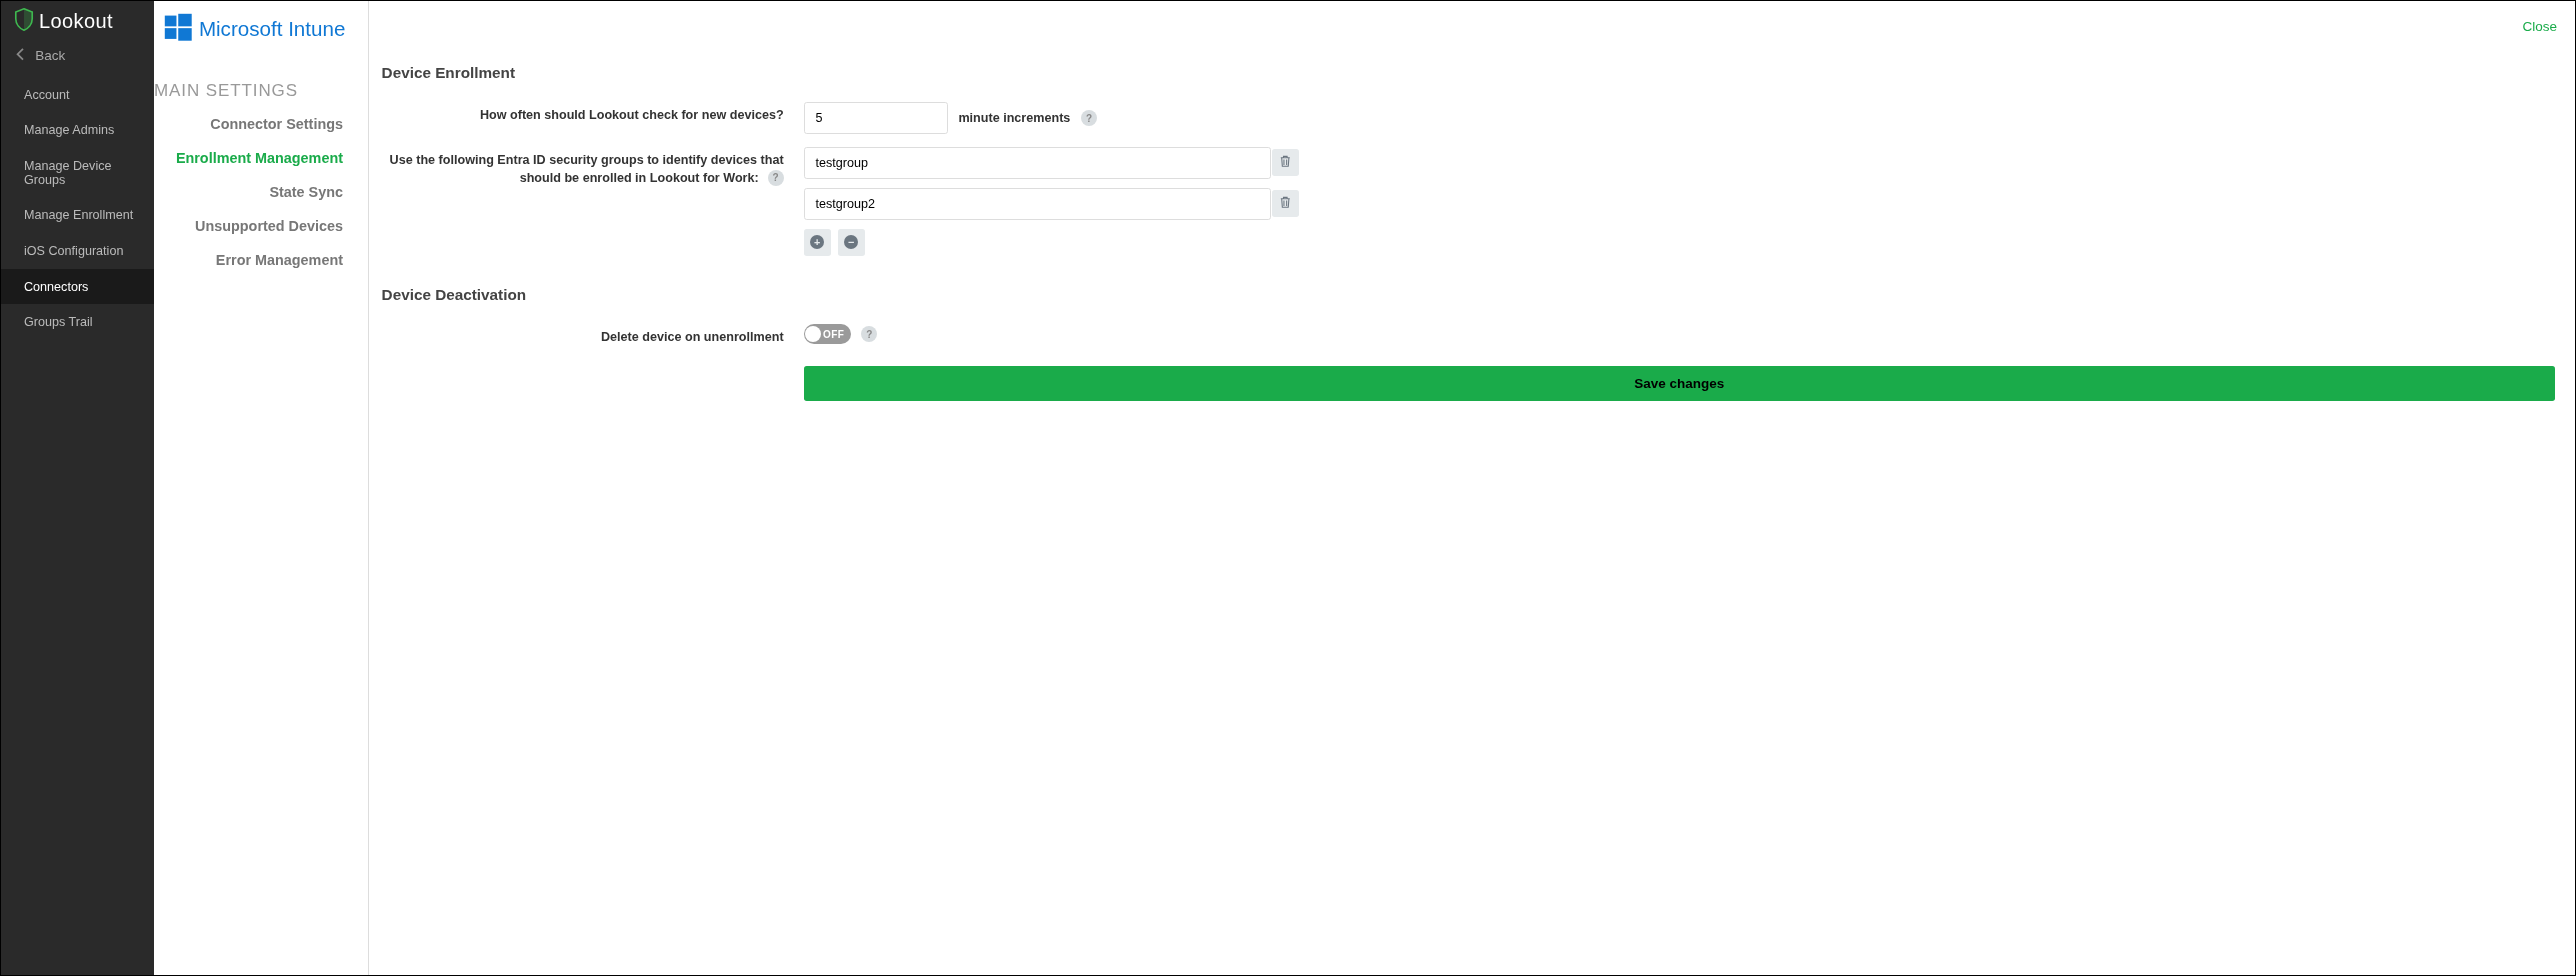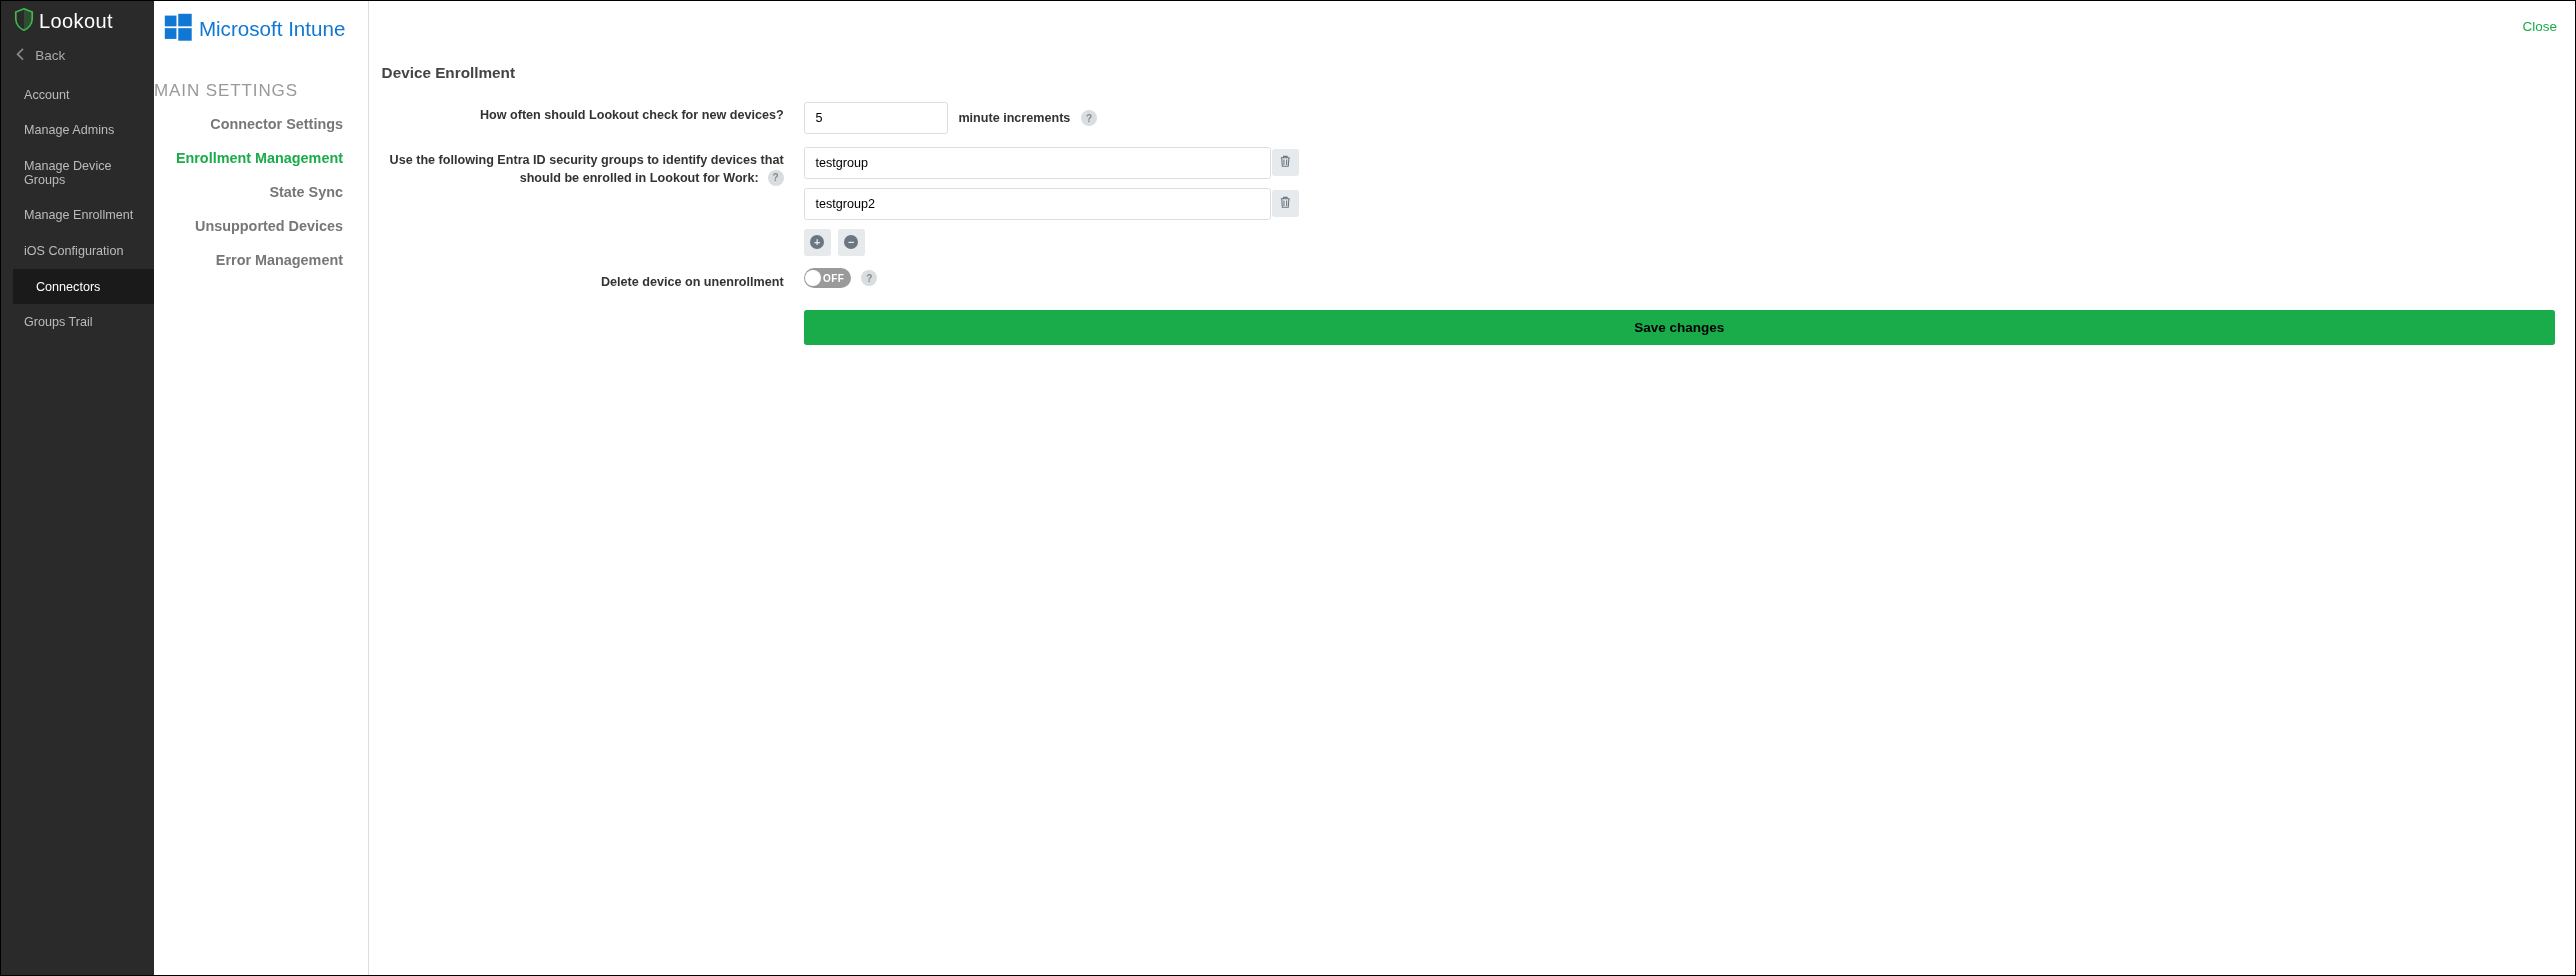--- a/index.html
+++ b/index.html
@@ -7,21 +7,21 @@
 .app { display: flex; height: 100vh; min-height: 539px; border: 1.8px solid #000; }
 
 
 .sidebar { width: 153px; background: #2a2a2a; color: #ccc; display: flex; flex-direction: column; flex-shrink: 0; }
 .sidebar-logo { display: flex; align-items: center; padding: 7.2px 9px 3.6px 12.6px; gap: 5.4px; }
 .sidebar-logo svg { width: 20px; height: 23px; }
 .sidebar-brand { font-size: 20px; font-weight: 500; color: #fff; letter-spacing: 0.4px; }
 .sidebar-back { display: flex; align-items: center; gap: 7.2px; padding: 9px 12.6px 12.6px 12.6px; color: #aaa; font-size: 13.5px; }
 .sidebar-back svg { width: 14.4px; height: 14.4px; }
 .sidebar-item { padding: 10.8px 12.6px 10.8px 23px; font-size: 12.6px; color: #bbb; cursor: pointer; }
-.sidebar-item.active { background: #1a1a1a; color: #fff; margin-left: 12px; }
+.sidebar-item.active { background: #1a1a1a; color: #fff; }
 
 
 .secondary { width: 215px; background: #fff; border-right: 0.9px solid #ddd; padding-top: 5.4px; flex-shrink: 0; }
 .connector-header { display: flex; align-items: center; gap: 5.4px; padding: 5.4px 9px 9px 9px; }
 .connector-header svg { width: 30.5px; height: 30.5px; }
 .connector-title { font-size: 20.6px; color: #1078d4; font-weight: 400; }
 .sec-heading { padding: 27px 25px 5.4px 0; font-size: 17px; color: #999; letter-spacing: 0.9px; }
 .sec-item { text-align: right; padding: 9px 25px 9px 0; font-size: 14.4px; color: #777; font-weight: 600; cursor: pointer; }
 .sec-item.active { color: #1aab4a; }
 
@@ -146,20 +146,21 @@
           <button class="circle-btn">
             <span class="circle-inner">+</span>
           </button>
           <button class="circle-btn">
             <span class="circle-inner">−</span>
           </button>
         </div>
       </div>
     </div>
 
+    <div class="section-title deact">Device Deactivation</div>
 
     <div class="form-row">
       <div class="form-label">Delete device on unenrollment</div>
       <div class="form-content">
         <div class="inline-row">
           <div class="toggle">
             <div class="toggle-knob"></div>
             <span class="toggle-text">OFF</span>
           </div>
           <span class="help-badge">?</span>

